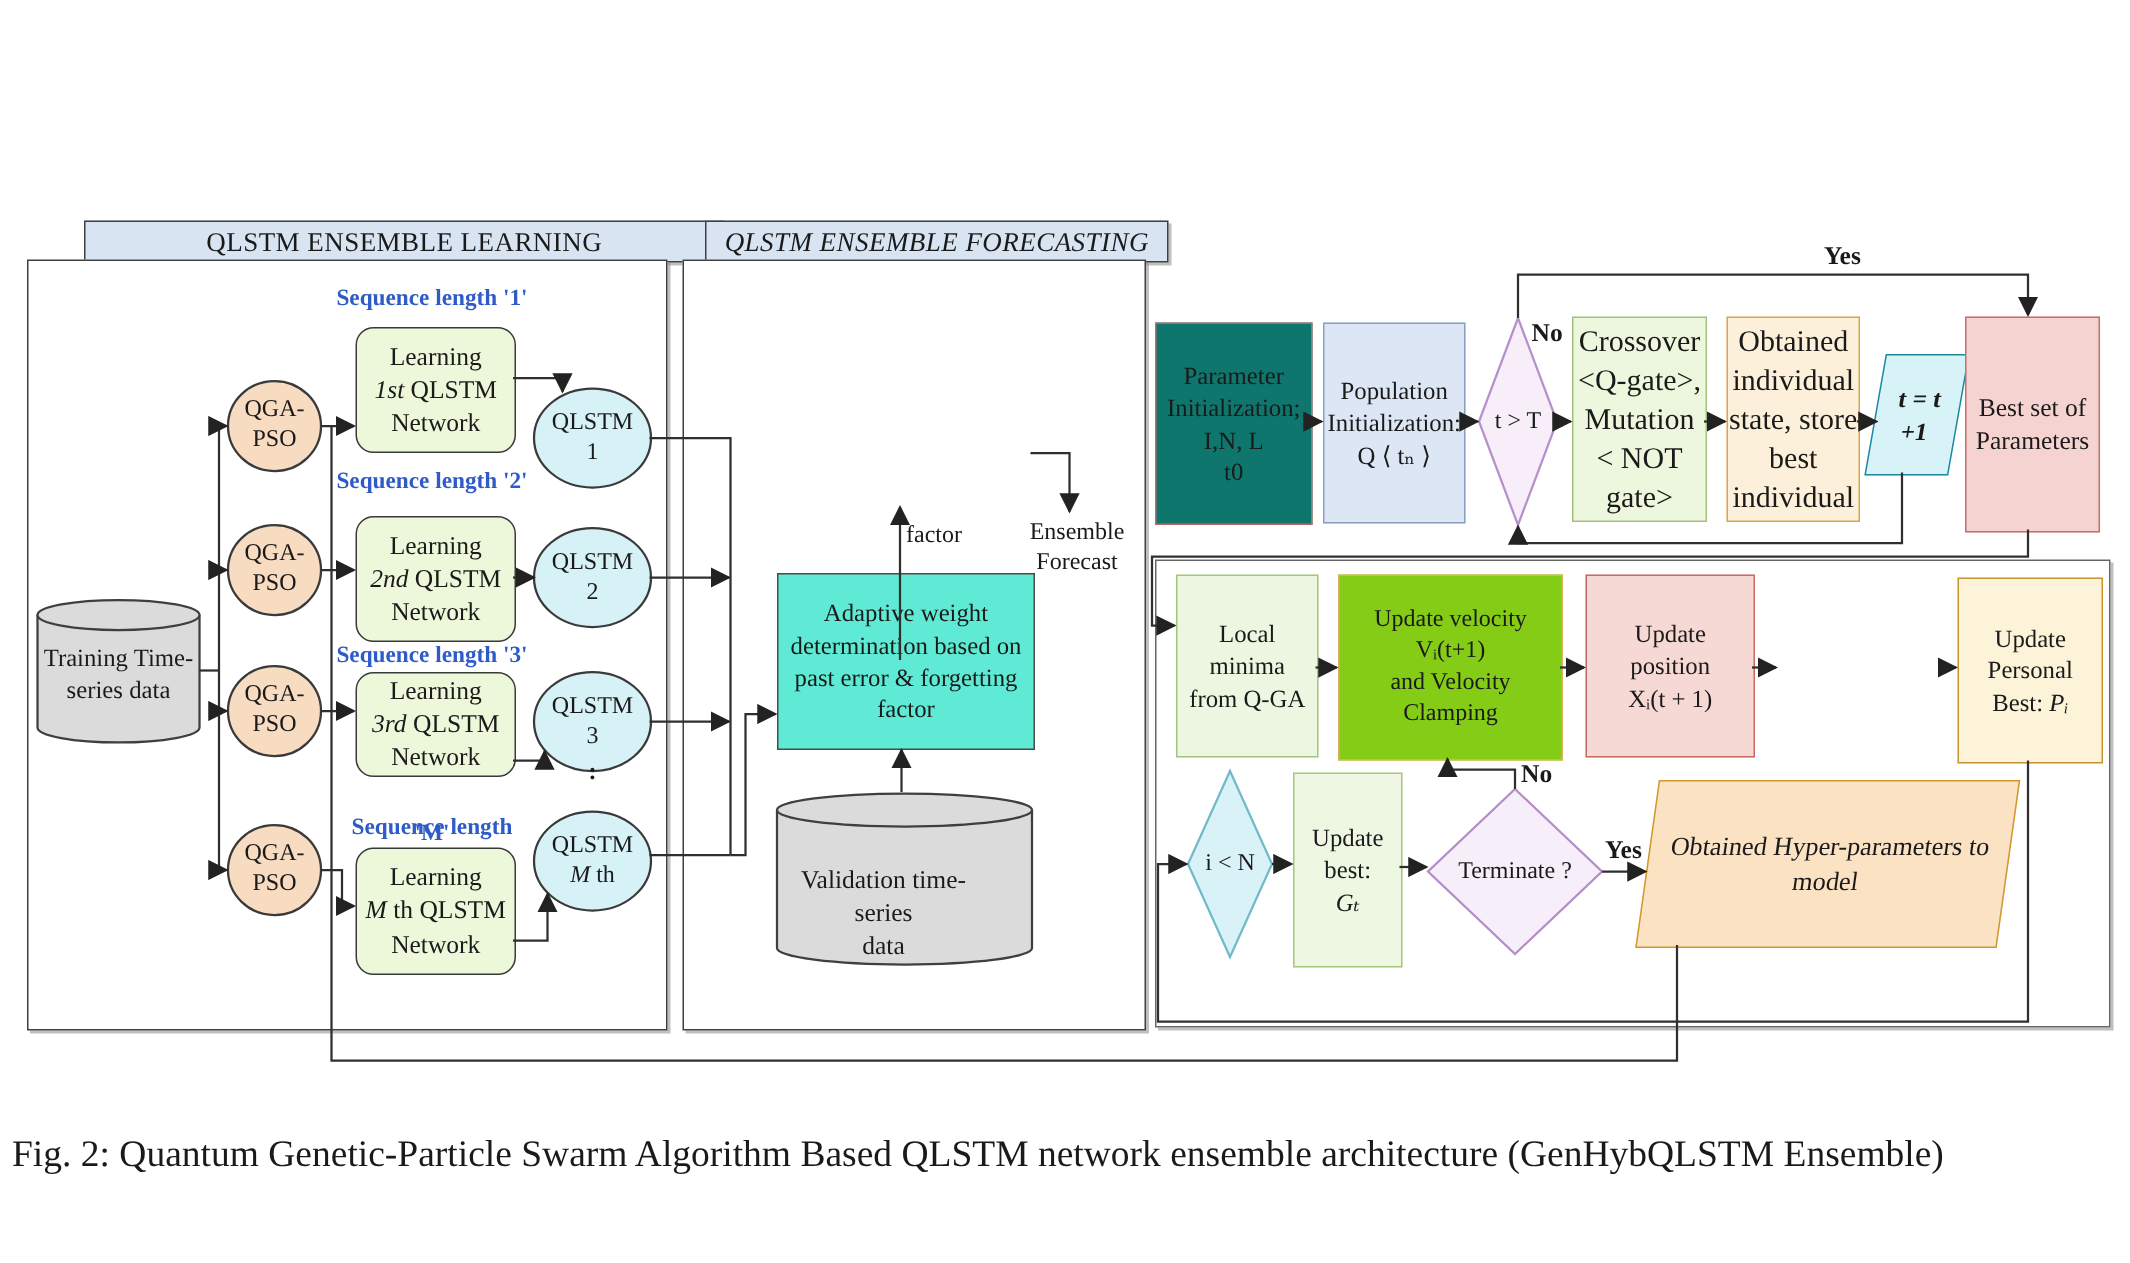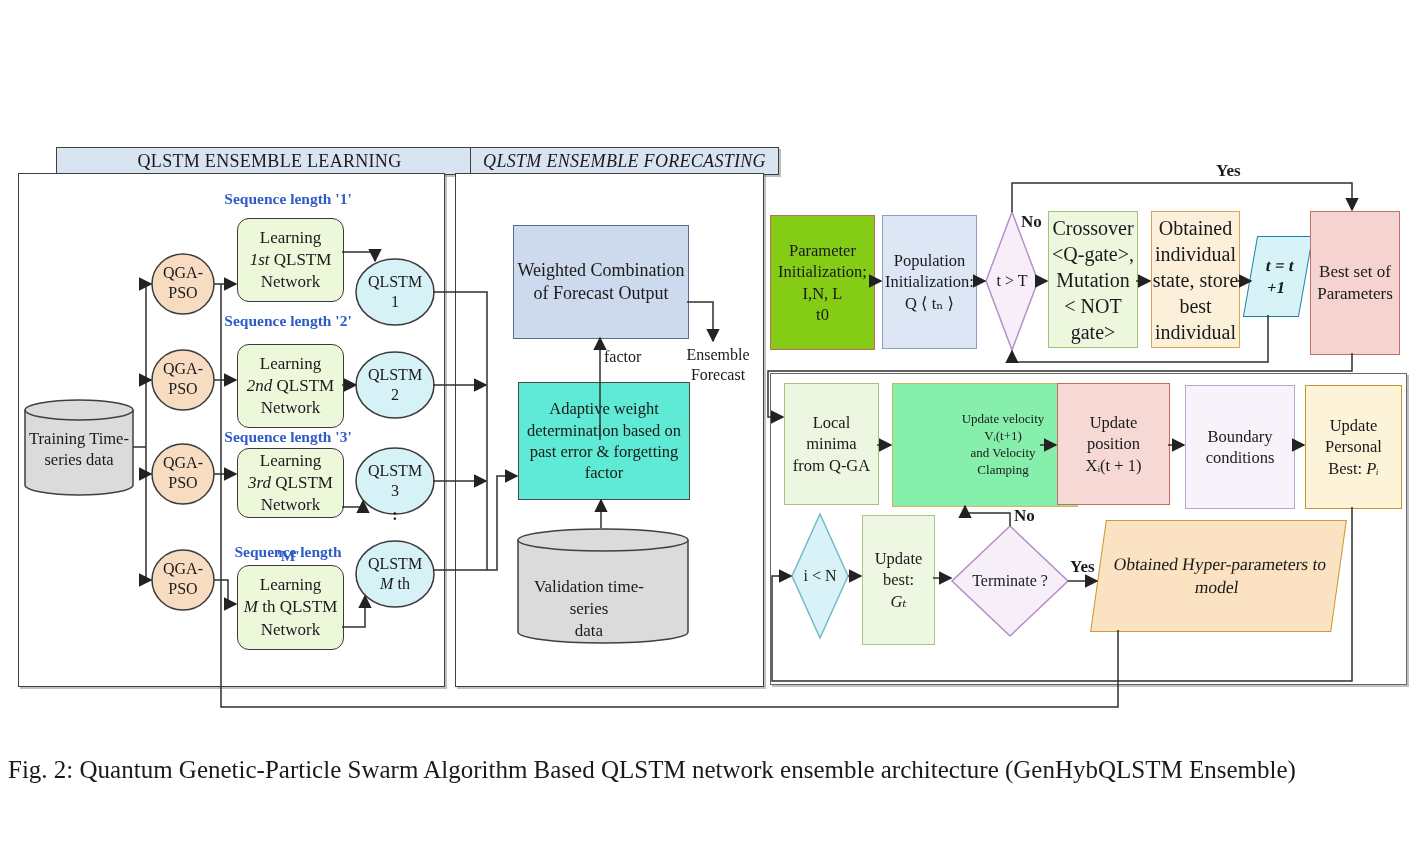--- a/index.html
+++ b/index.html
@@ -58,37 +58,33 @@
     <span class="ln">Learning</span>
     <span class="ln"><i>3rd</i><span> QLSTM</span></span>
     <span class="ln">Network</span>
   </div>
   <div class="bx z1" style="left:237px;top:565px;width:105px;height:83px;background:#edf8da;border-color:#3a3a3a;border-radius:12px;font-size:17px;">
     <span class="ln">Learning</span>
     <span class="ln"><i>M</i><span> th QLSTM</span></span>
     <span class="ln">Network</span>
   </div>
 
-  <div class="bx z1" style="left:513px;top:225px;width:174px;height:112px;background:#cdd9ec;border-color:#5d6b88;font-size:18px;">
-    <span class="ln">Weighted Combination</span>
-    <span class="ln">of Forecast Output</span>
-  </div>
   <div class="lbl" style="left:604px;top:348px;font-size:16px;text-align:left;">factor</div>
   <div class="lbl" style="left:680px;top:345px;width:76px;font-size:16px;line-height:1.25;">
     <span class="ln" style="display:block;">Ensemble</span>
     <span class="ln" style="display:block;">Forecast</span>
   </div>
   <div class="bx z1" style="left:518px;top:382px;width:170px;height:116px;background:#5eead4;border-color:#4a4a4a;font-size:16.5px;">
     <span class="ln">Adaptive weight</span>
     <span class="ln">determination based on</span>
     <span class="ln">past error &amp; forgetting</span>
     <span class="ln">factor</span>
   </div>
 
-  <div class="bx z1" style="left:770px;top:215px;width:103px;height:133px;background:#84cc16;border-color:#bb6a64;font-size:16.5px;">
+  <div class="bx z1" style="left:770px;top:215px;width:103px;height:133px;background:#0f766e;border-color:#bb6a64;font-size:16.5px;">
     <span class="ln">Parameter</span>
     <span class="ln">Initialization;</span>
     <span class="ln">I,N, L</span>
     <span class="ln">t0</span>
   </div>
   <div class="bx z1" style="left:882px;top:215px;width:93px;height:132px;background:#dce6f5;border-color:#8d9fc0;font-size:16.5px;">
     <span class="ln">Population</span>
     <span class="ln">Initialization:</span>
     <span class="ln">Q ⟨ tₙ ⟩</span>
   </div>
@@ -115,34 +111,30 @@
     <span class="ln">Parameters</span>
   </div>
   <div class="lbl bold" style="left:1216px;top:161px;font-size:17px;">Yes</div>
   <div class="lbl bold" style="left:1021px;top:212px;font-size:17px;">No</div>
 
   <div class="bx z1" style="left:784px;top:383px;width:93px;height:120px;background:#ecf6e0;border-color:#a4c581;font-size:16.5px;">
     <span class="ln">Local</span>
     <span class="ln">minima</span>
     <span class="ln">from Q-GA</span>
   </div>
-  <div class="bx z1" style="left:892px;top:383px;width:148px;height:122px;background:#86efac;border-color:#d8b35c;font-size:13px;padding-left:36px;">
+  <div class="bx z1" style="left:892px;top:383px;width:148px;height:122px;background:#84cc16;border-color:#d8b35c;font-size:16px;">
     <span class="ln">Update velocity</span>
     <span class="ln">Vᵢ(t+1)</span>
     <span class="ln">and Velocity</span>
     <span class="ln">Clamping</span>
   </div>
   <div class="bx z1" style="left:1057px;top:383px;width:111px;height:120px;background:#f6d8d5;border-color:#c66a62;font-size:16.5px;">
     <span class="ln">Update</span>
     <span class="ln">position</span>
     <span class="ln">Xᵢ(t + 1)</span>
-  </div>
-  <div class="bx z1" style="left:1185px;top:385px;width:108px;height:122px;background:#f8f3fb;border-color:#bca4d4;font-size:16.5px;">
-    <span class="ln">Boundary</span>
-    <span class="ln">conditions</span>
   </div>
   <div class="bx z1" style="left:1305px;top:385px;width:95px;height:122px;background:#fdf3d9;border-color:#c6952d;font-size:16.5px;">
     <span class="ln">Update</span>
     <span class="ln">Personal</span>
     <span class="ln"><span>Best: </span><i>Pᵢ</i></span>
   </div>
   <div class="bx z1" style="left:862px;top:515px;width:71px;height:128px;background:#edf7e1;border-color:#a6c77f;font-size:16.5px;">
     <span class="ln">Update</span>
     <span class="ln">best:</span>
     <span class="ln"><i>Gₜ</i></span>

